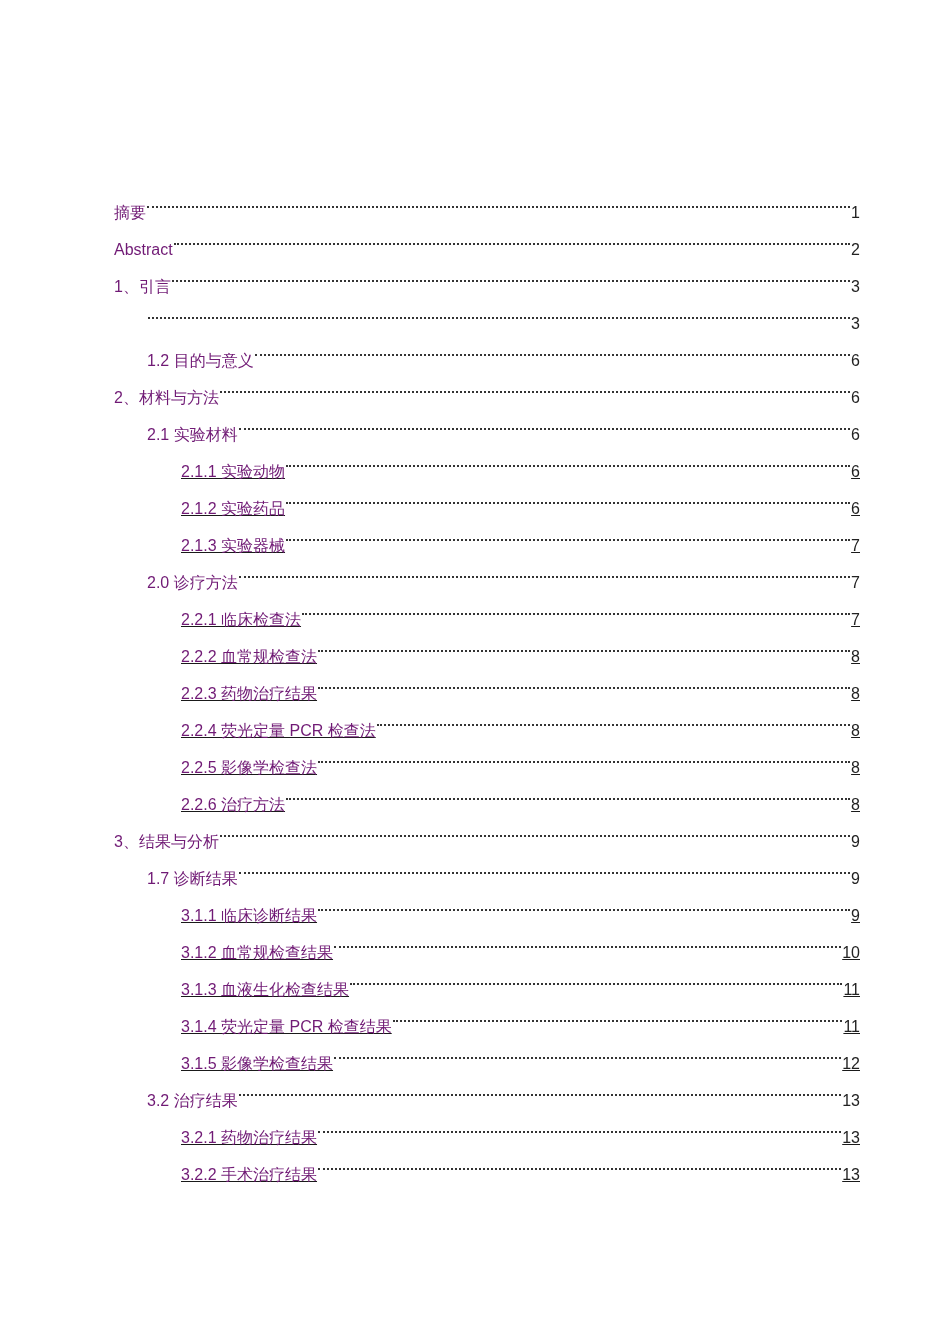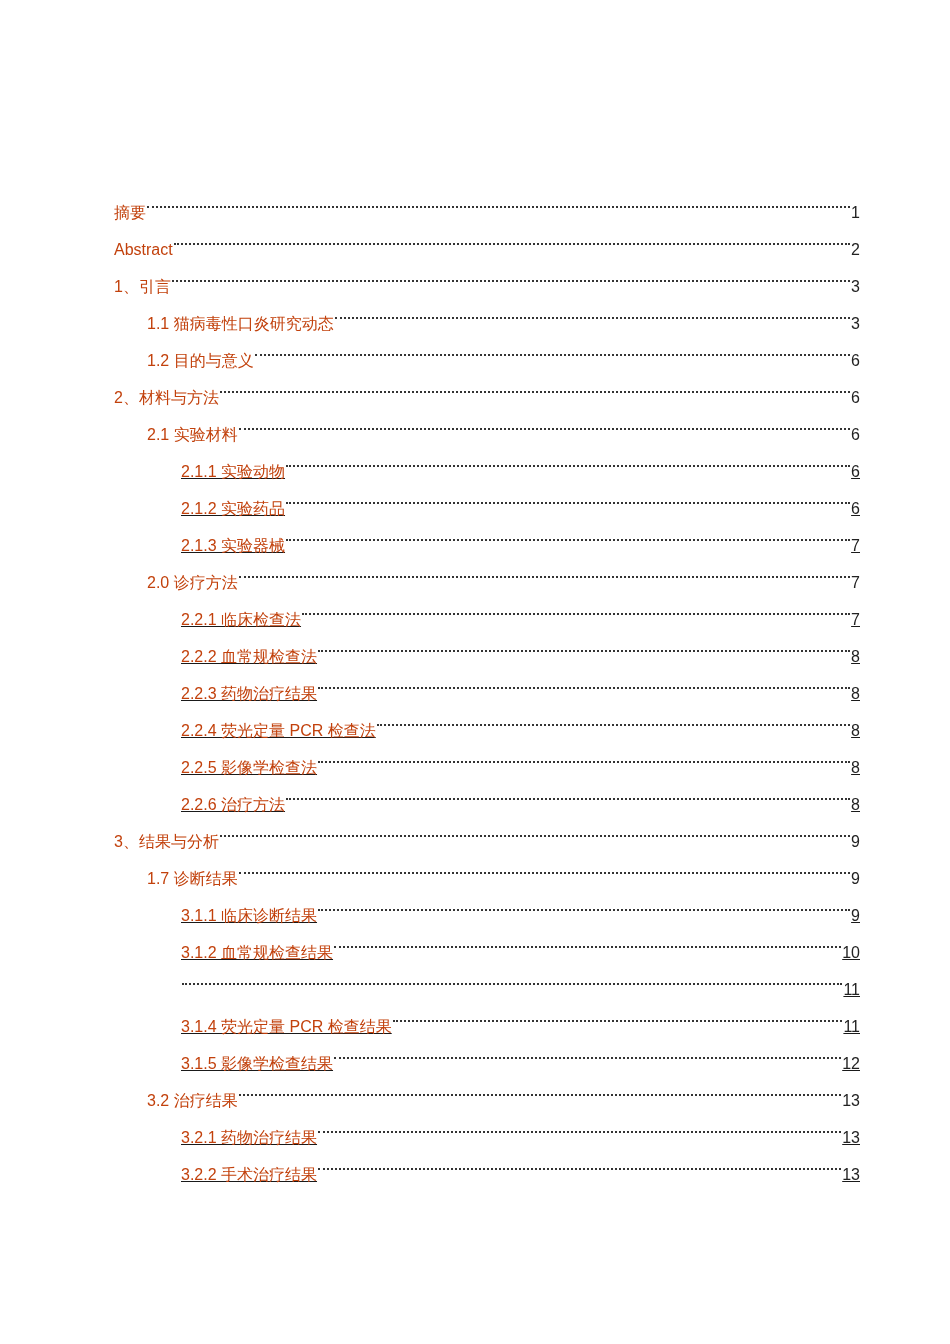--- a/index.html
+++ b/index.html
@@ -50,21 +50,21 @@
       height: 37px;
       line-height: 37px;
       font-size: 16px;
       white-space: nowrap;
     }
     .toc-entry.l1 { padding-left: 0; }
     .toc-entry.l2 { padding-left: 33px; }
     .toc-entry.l3 { padding-left: 67px; text-decoration: underline; }
     .toc-label {
       flex: 0 0 auto;
-      color: #c2410c;
+      color: #701a75;
     }
     .toc-leader {
       flex: 1 1 auto;
       overflow: hidden;
       height: 37px;
       margin: 0 1px;
       position: relative;
     }
     .toc-leader::after {
       content: "";
@@ -94,21 +94,20 @@
         <span class="toc-label">Abstract</span>
         <span class="toc-leader"></span>
         <span class="toc-page">2</span>
       </li>
     <li class="toc-entry l1">
         <span class="toc-label">1、引言</span>
         <span class="toc-leader"></span>
         <span class="toc-page">3</span>
       </li>
     <li class="toc-entry l2">
-        <span class="toc-label">1.1 猫病毒性口炎研究动态</span>
         <span class="toc-leader"></span>
         <span class="toc-page">3</span>
       </li>
     <li class="toc-entry l2">
         <span class="toc-label">1.2 目的与意义</span>
         <span class="toc-leader"></span>
         <span class="toc-page">6</span>
       </li>
     <li class="toc-entry l1">
         <span class="toc-label">2、材料与方法</span>
@@ -184,20 +183,21 @@
         <span class="toc-label">3.1.1 临床诊断结果</span>
         <span class="toc-leader"></span>
         <span class="toc-page">9</span>
       </li>
     <li class="toc-entry l3">
         <span class="toc-label">3.1.2 血常规检查结果</span>
         <span class="toc-leader"></span>
         <span class="toc-page">10</span>
       </li>
     <li class="toc-entry l3">
+        <span class="toc-label">3.1.3 血液生化检查结果</span>
         <span class="toc-leader"></span>
         <span class="toc-page">11</span>
       </li>
     <li class="toc-entry l3">
         <span class="toc-label">3.1.4 荧光定量 PCR 检查结果</span>
         <span class="toc-leader"></span>
         <span class="toc-page">11</span>
       </li>
     <li class="toc-entry l3">
         <span class="toc-label">3.1.5 影像学检查结果</span>

